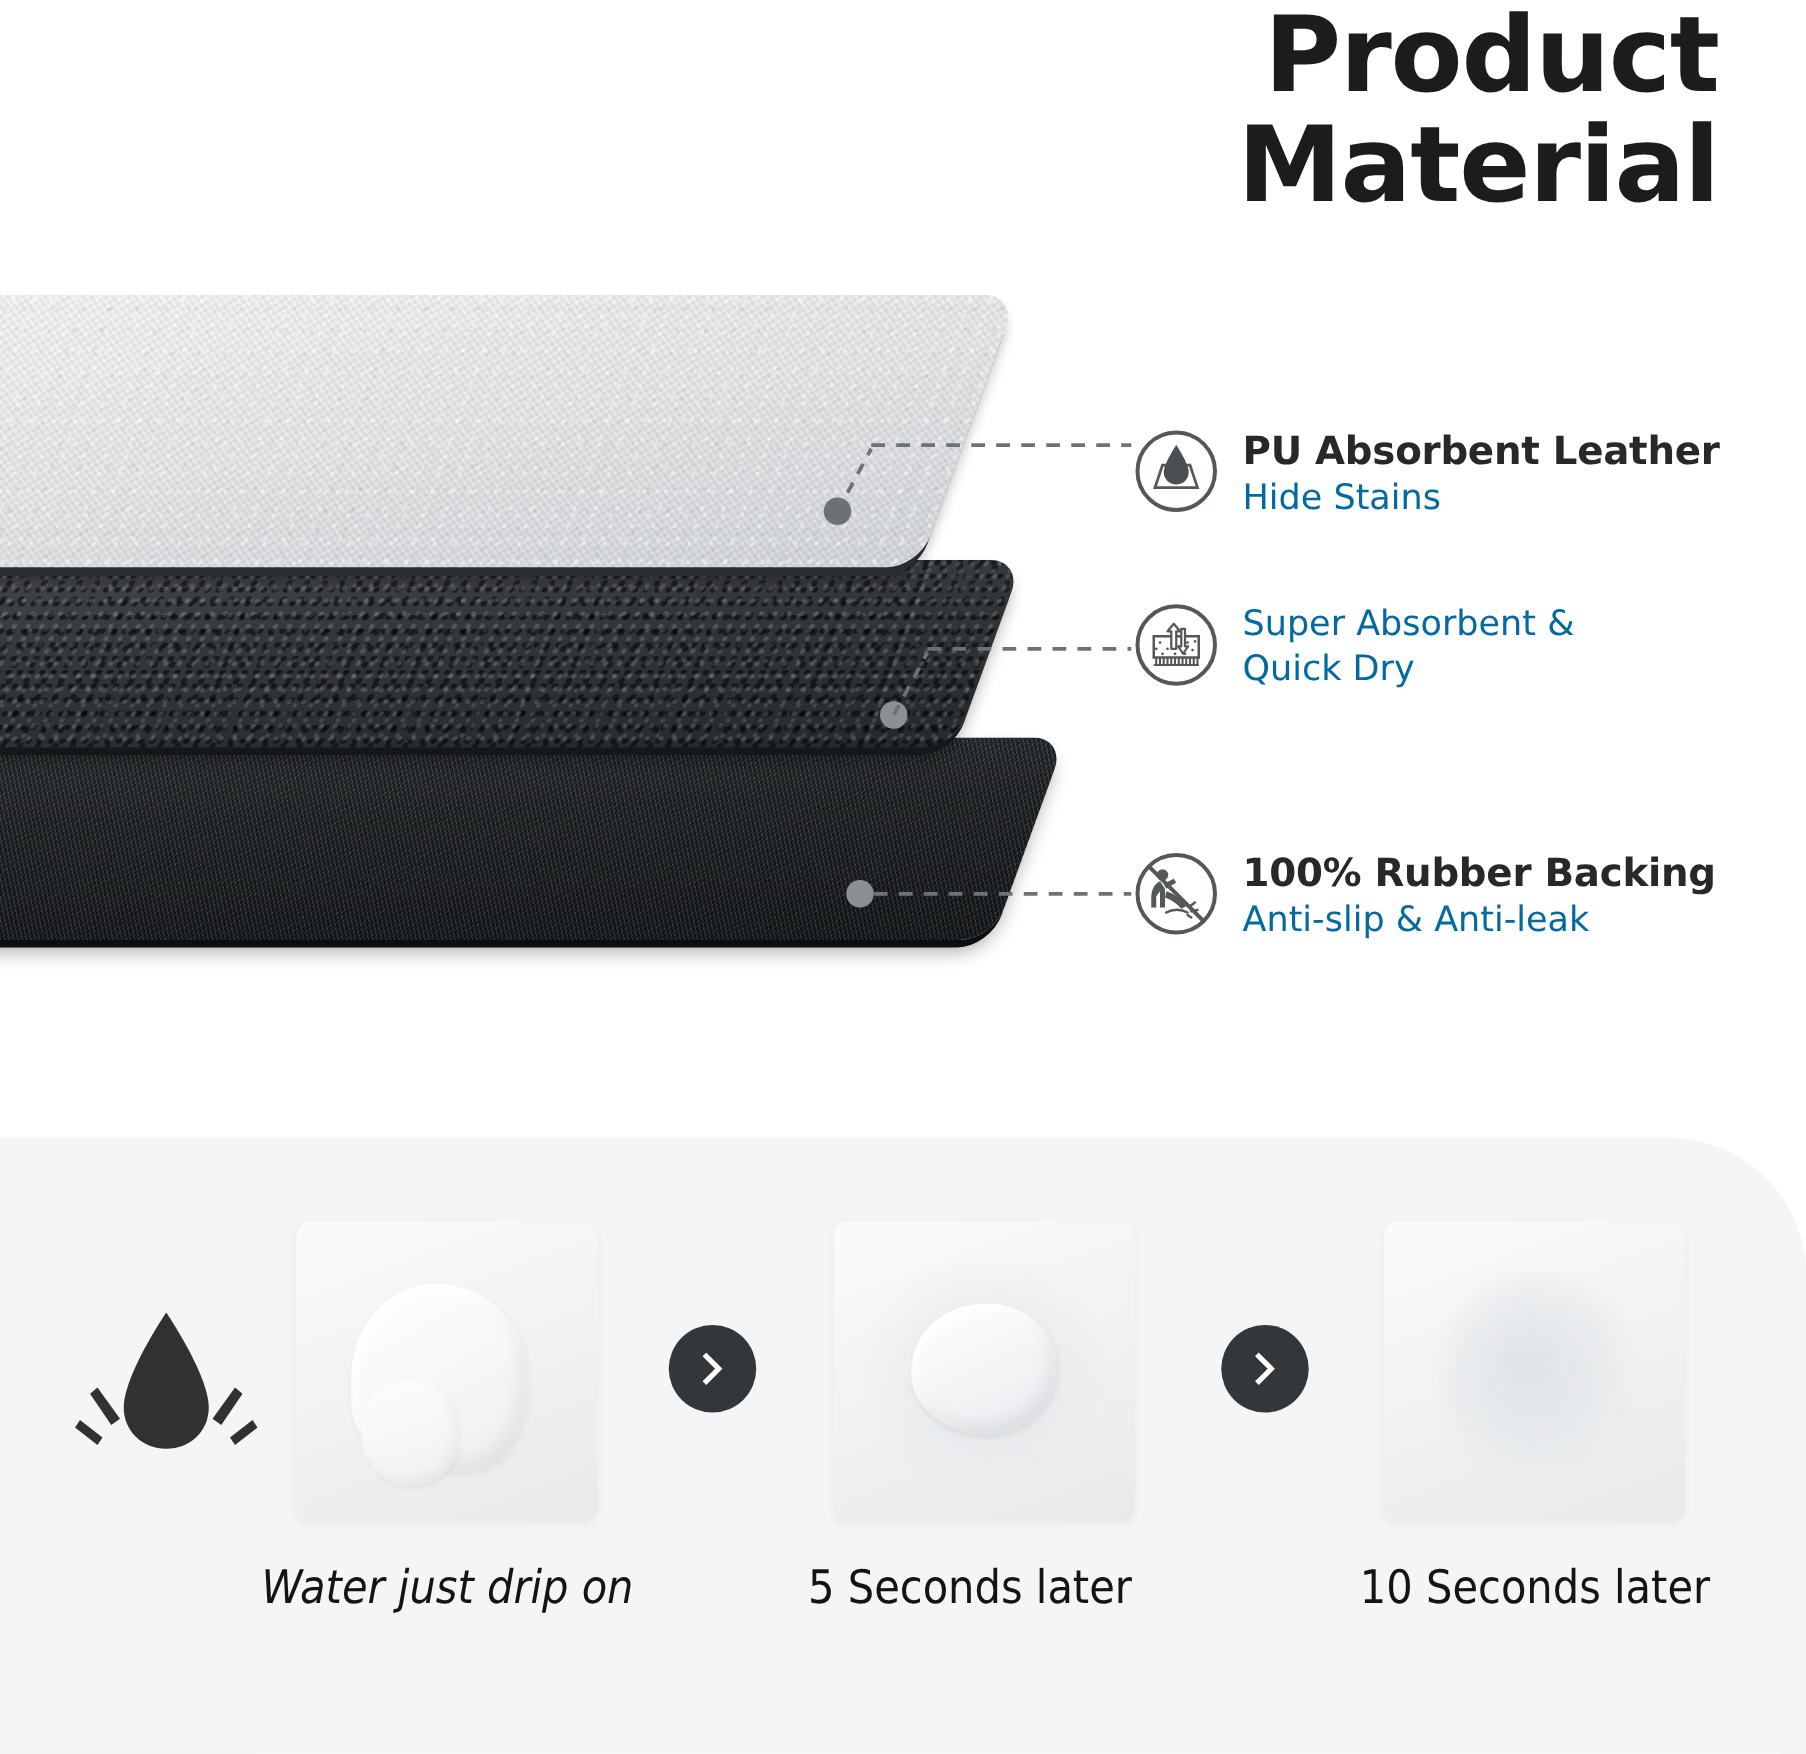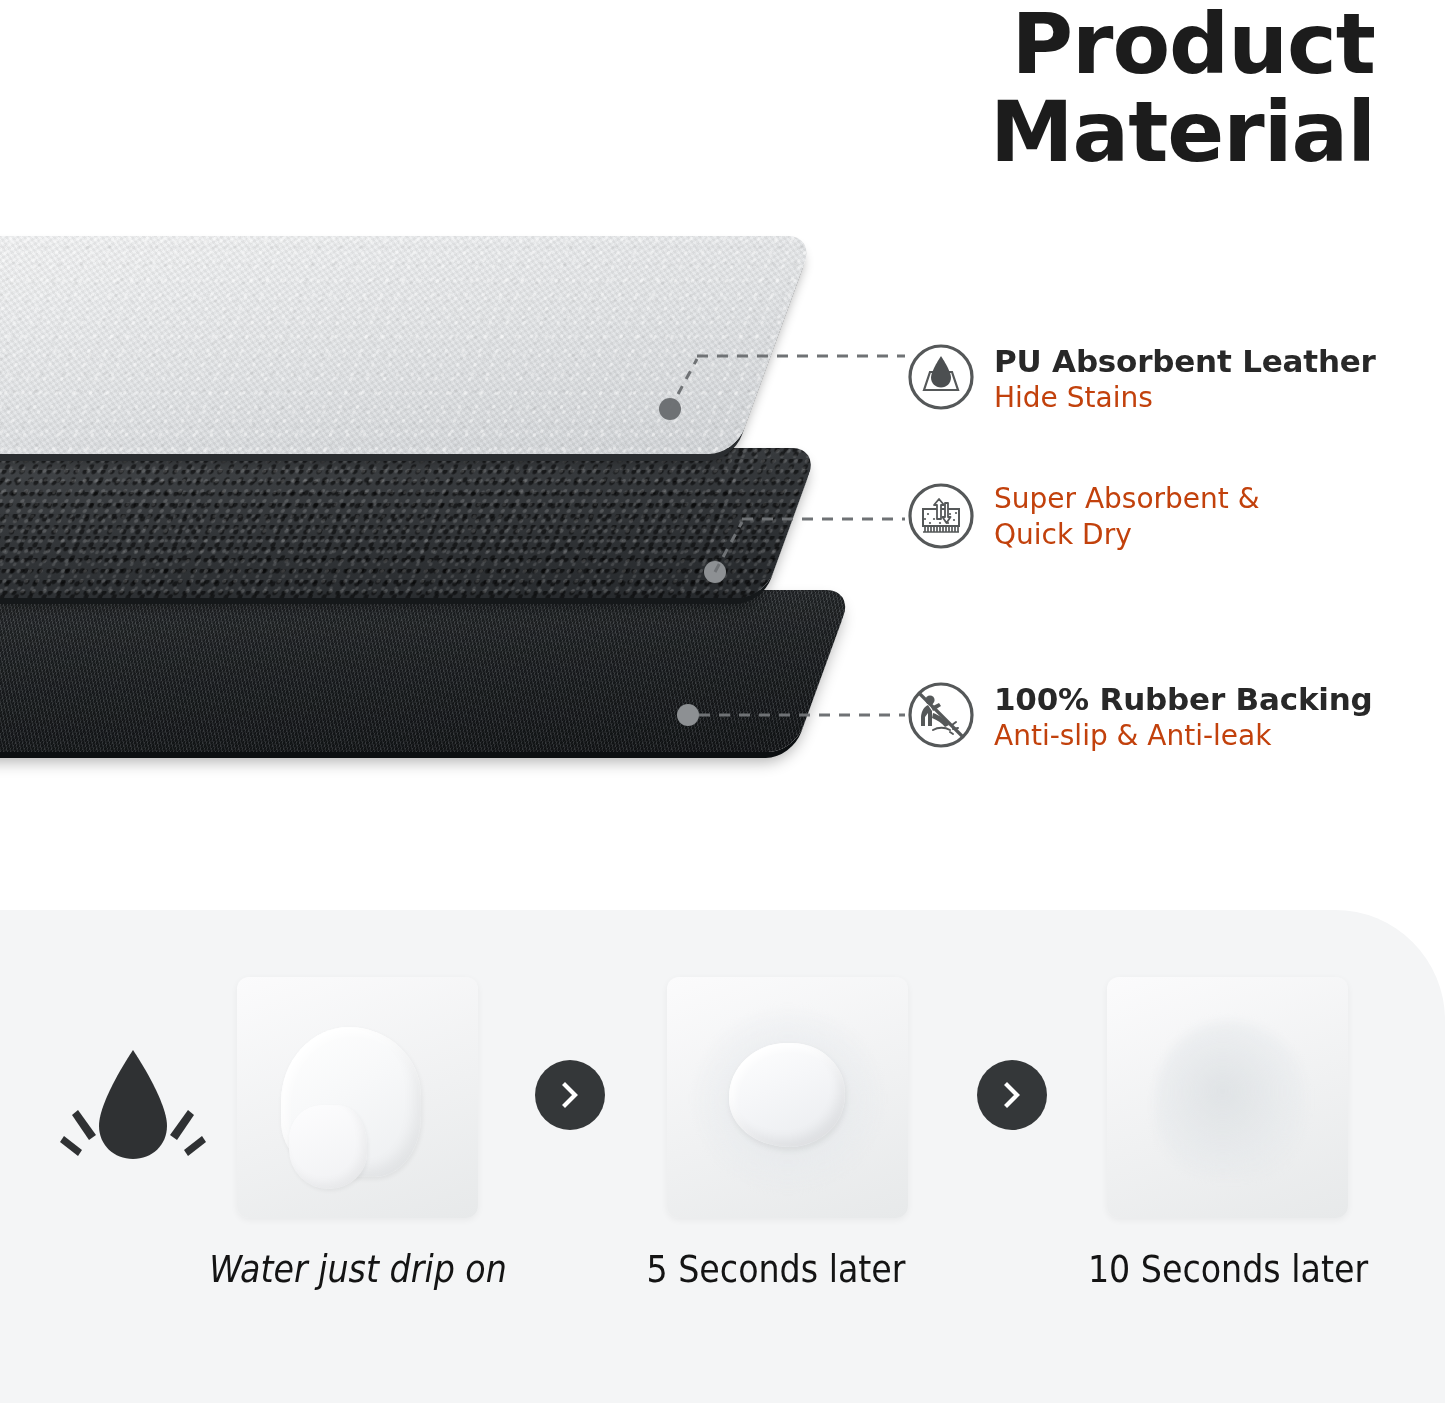--- a/index.html
+++ b/index.html
@@ -160,21 +160,21 @@
     color: #282828;
     letter-spacing: -0.2px;
     white-space: nowrap;
   }
   .feature-sub {
     display: block;
     font-family: "DejaVu Sans", sans-serif;
     font-weight: normal;
     font-size: 28px;
     line-height: 36px;
-    color: #c2410c;
+    color: #0369a1;
     white-space: pre-line;
   }
 
   
   .absorb-panel {
     position: absolute;
     left: 0;
     top: 910px;
     width: 1445px;
     height: 493px;

